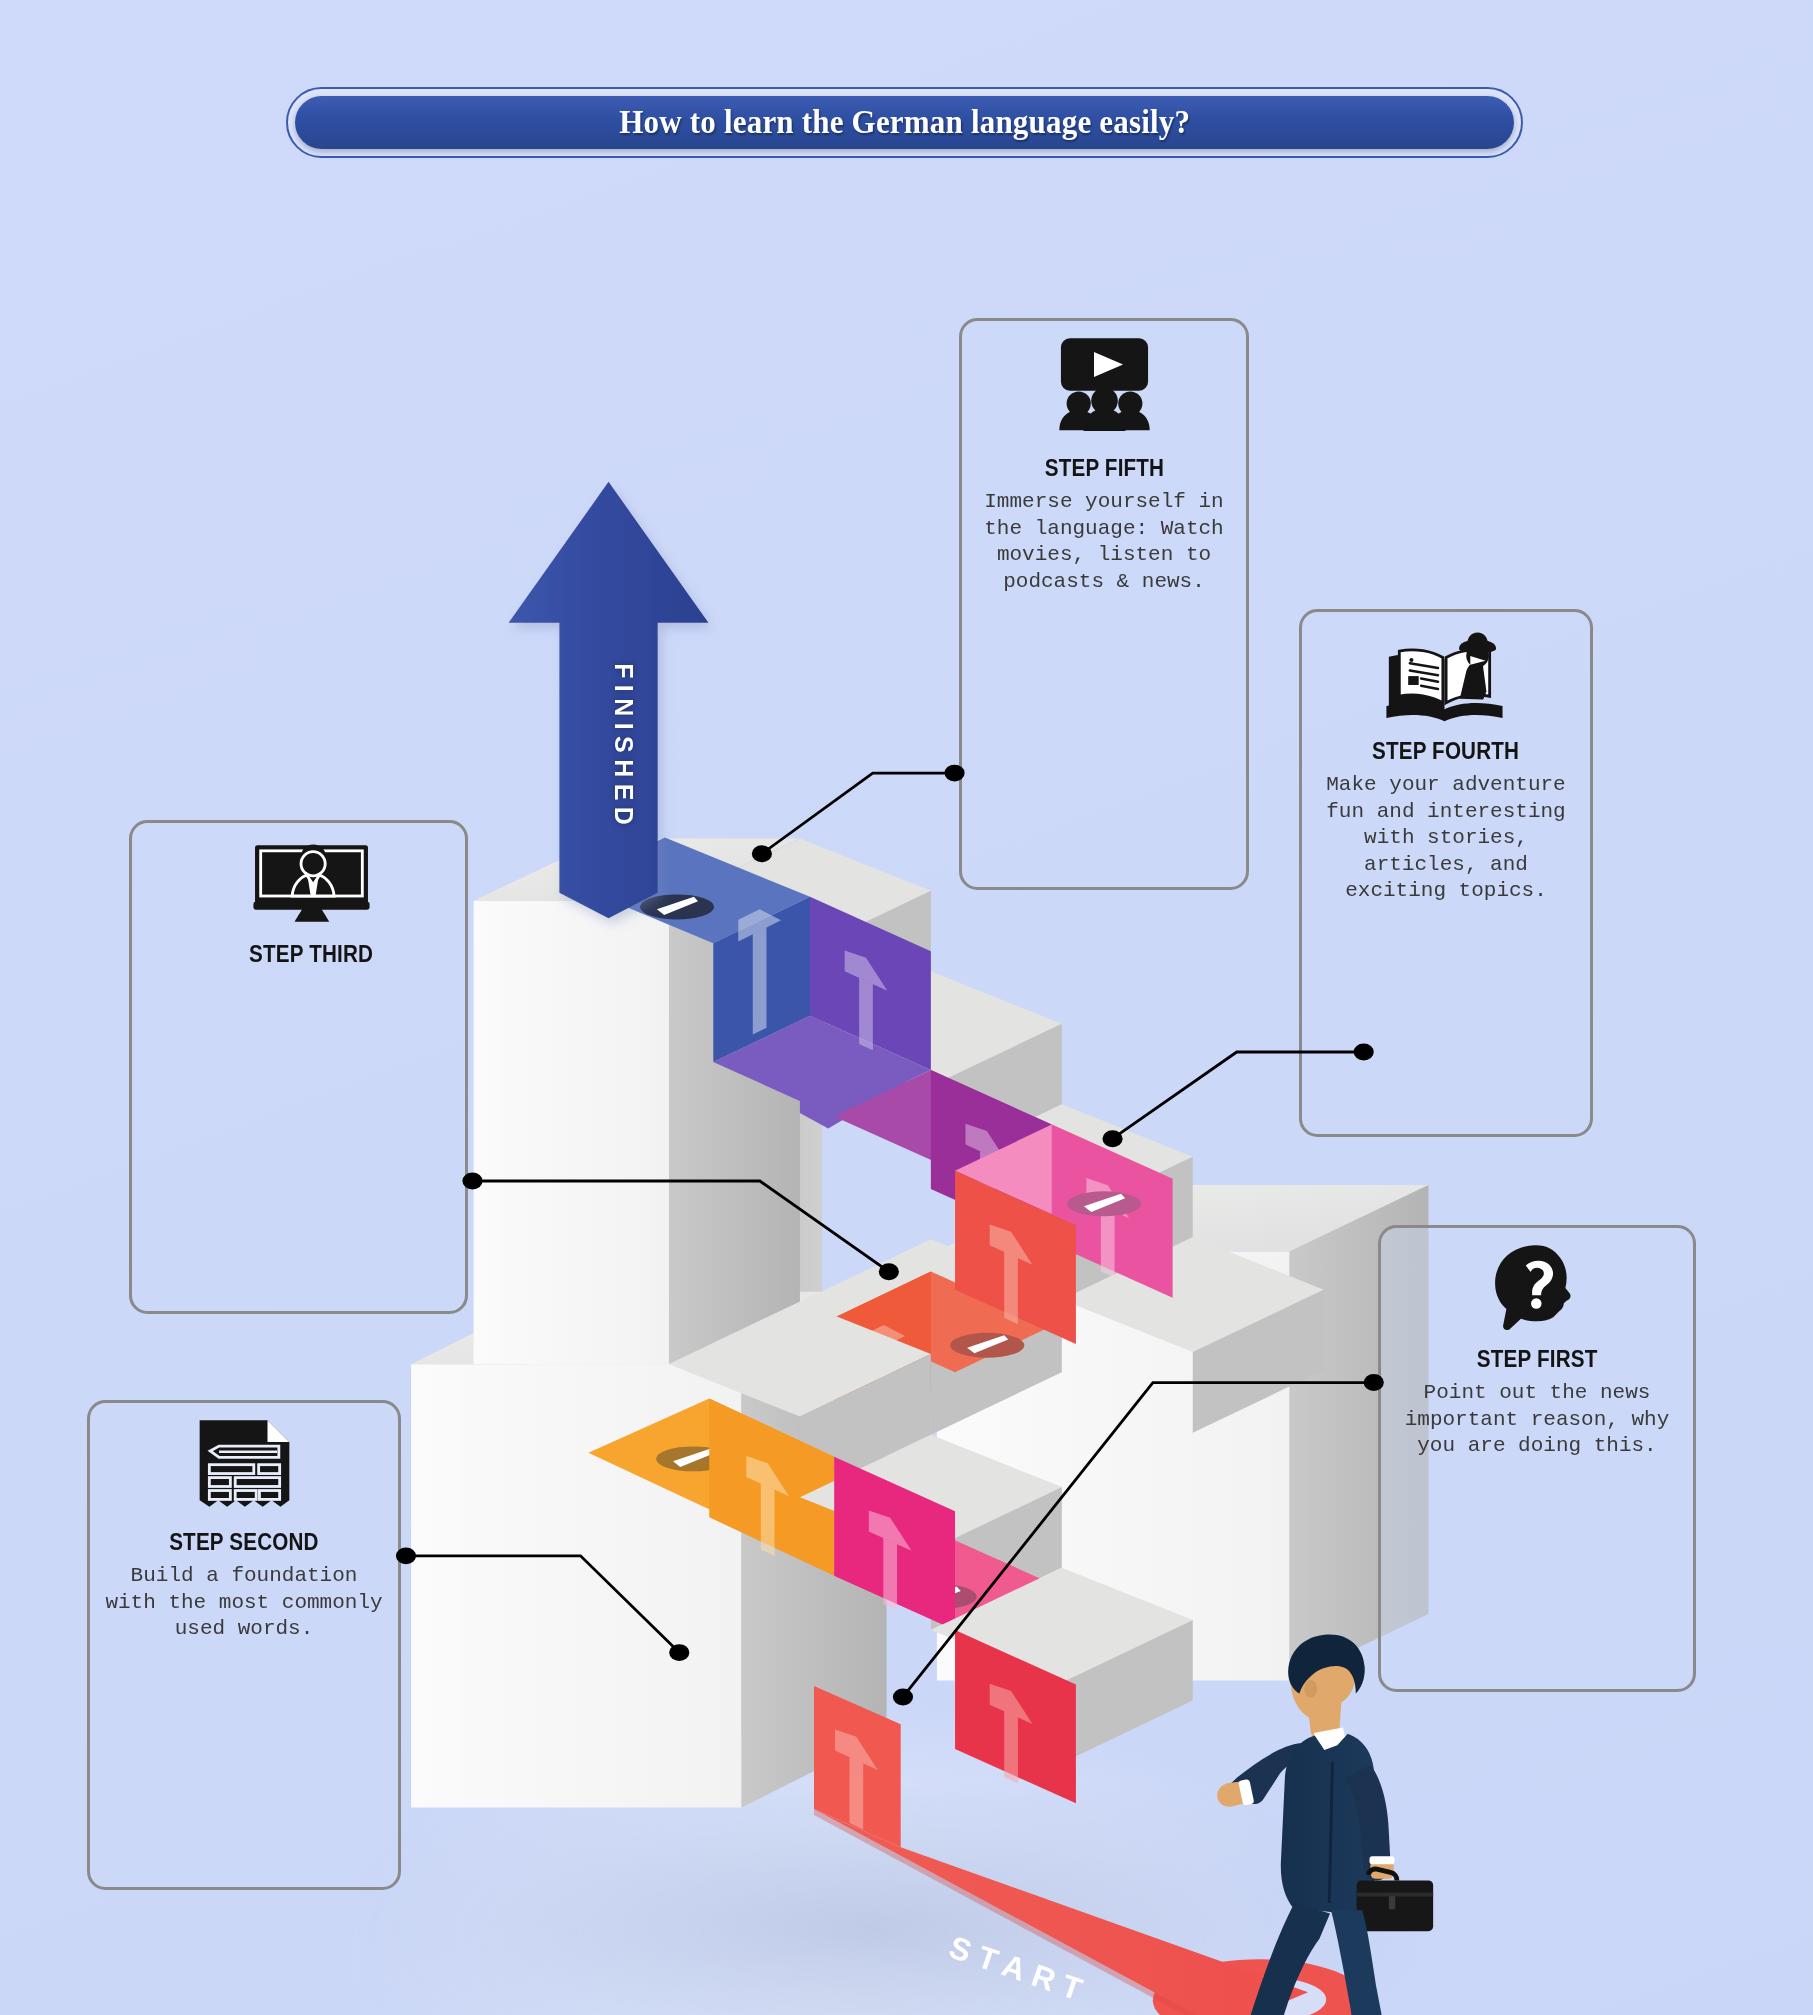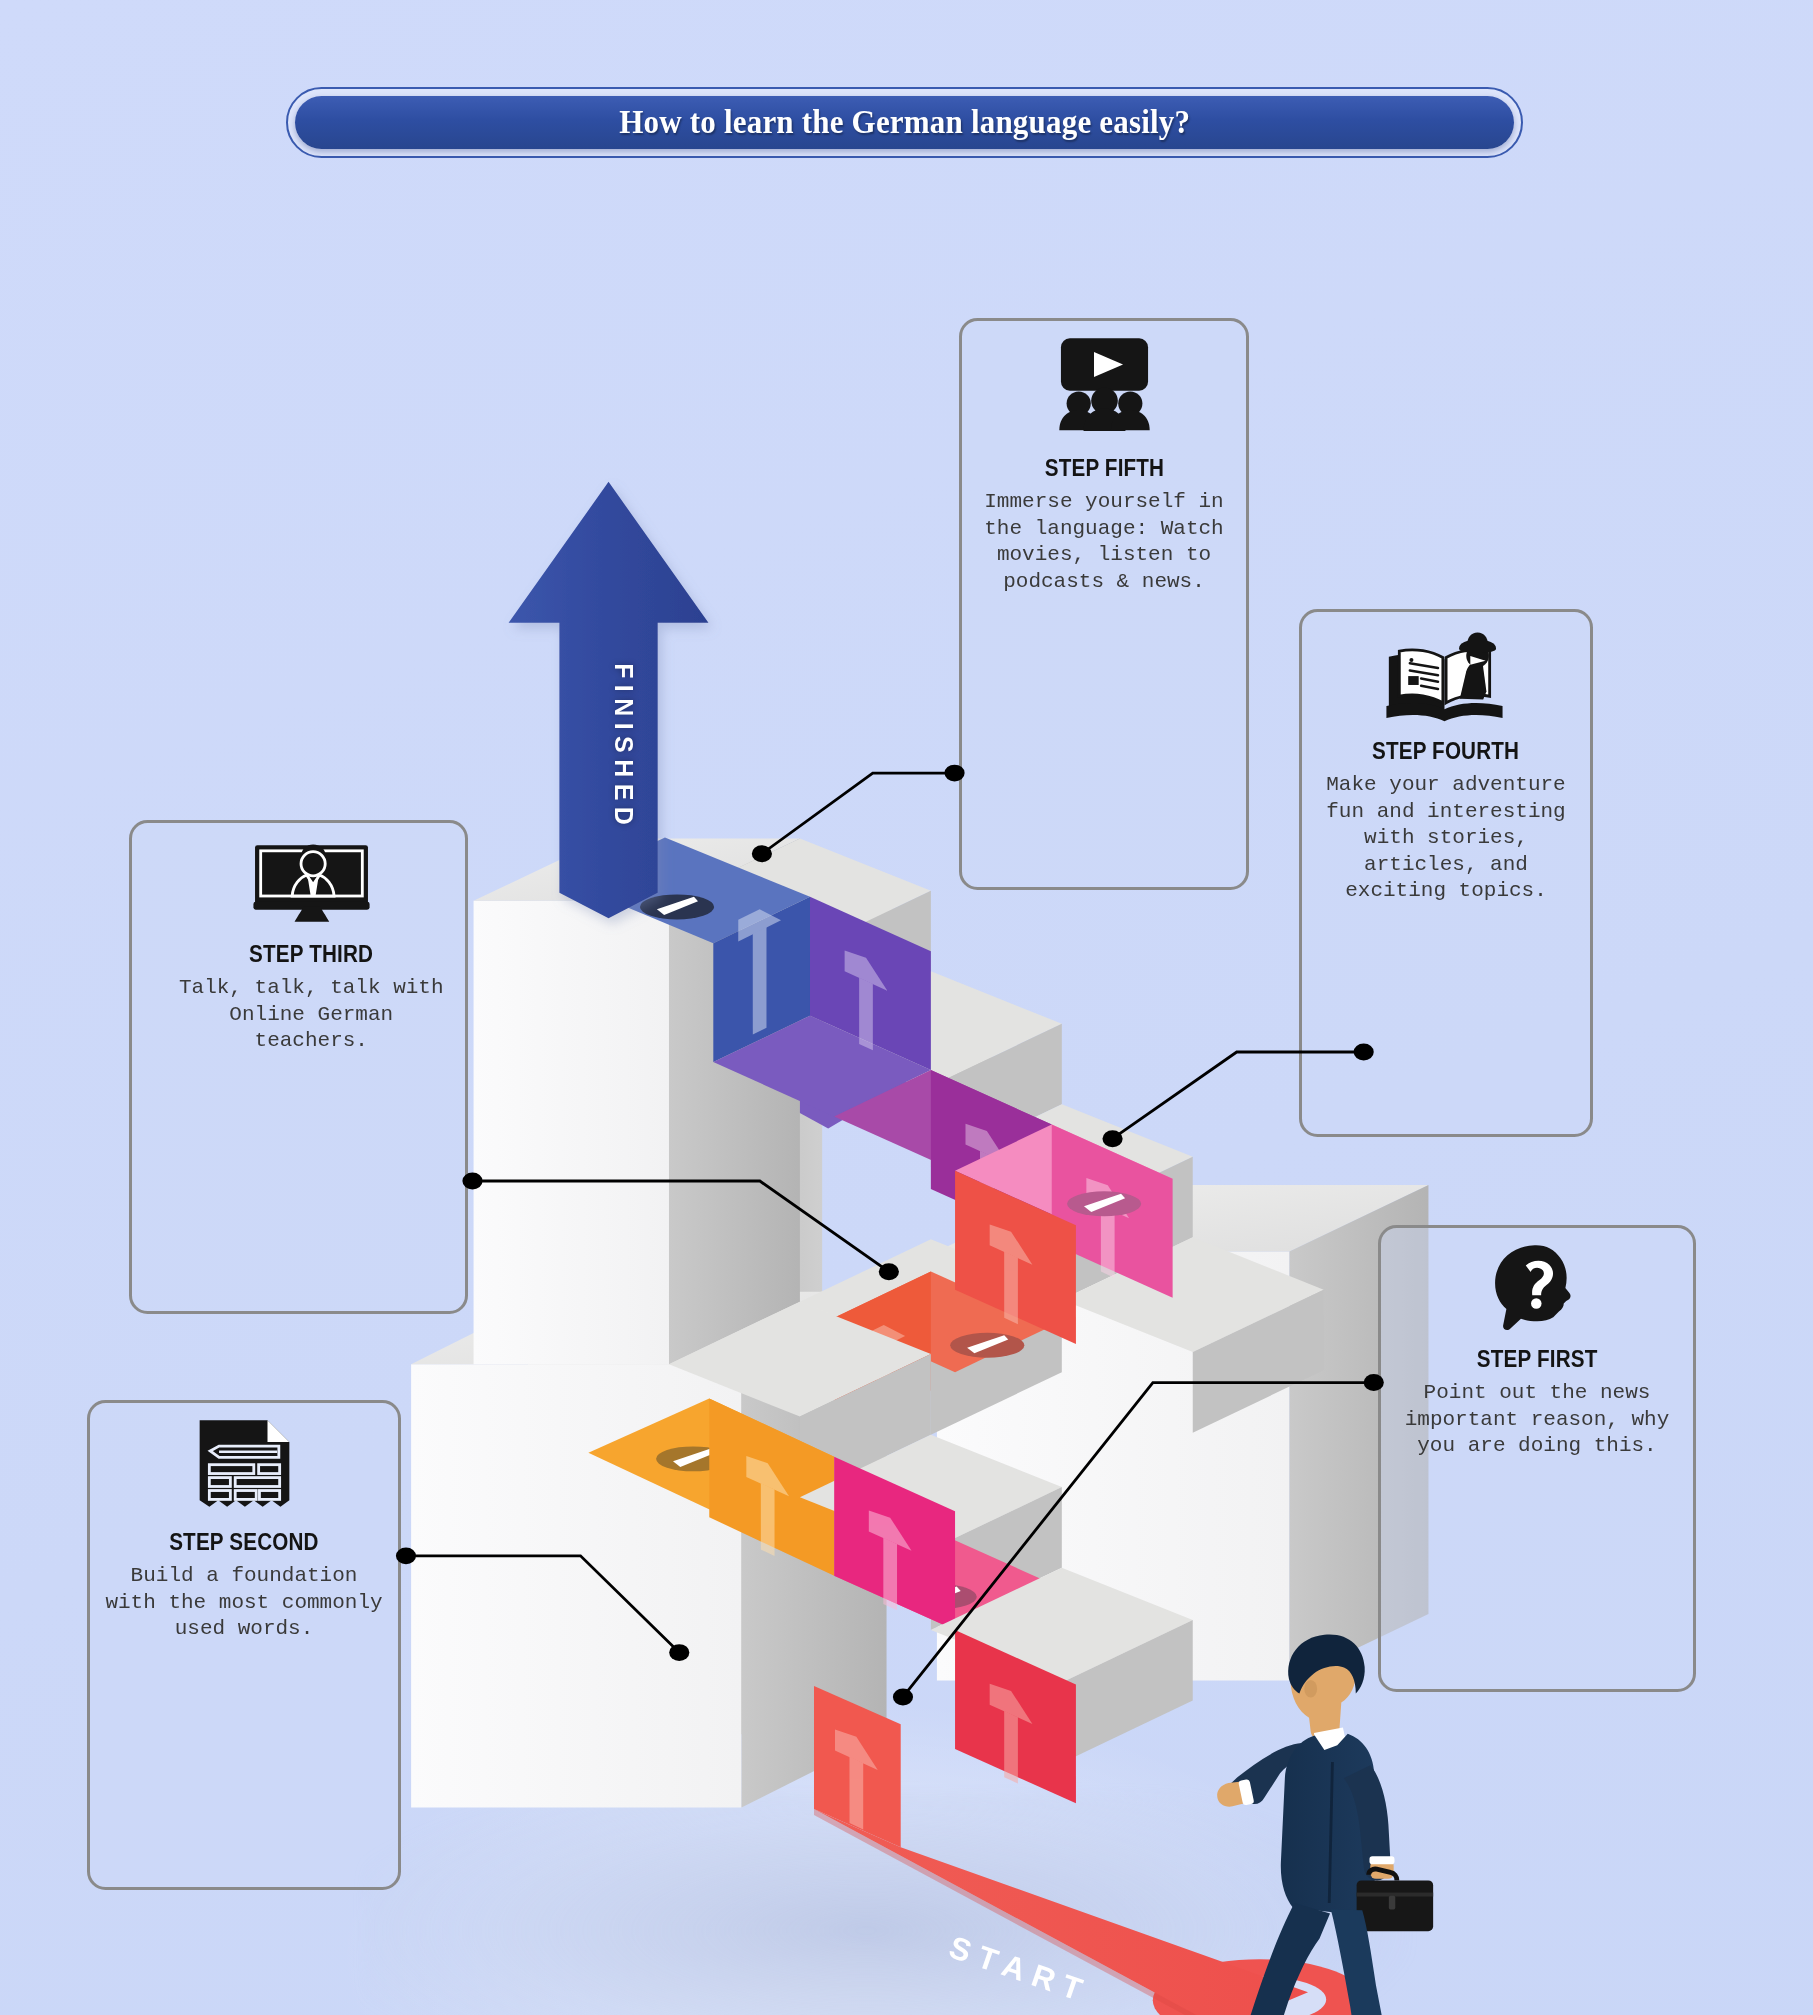--- a/index.html
+++ b/index.html
@@ -514,21 +514,20 @@
       <path d="M108,210 C118,192 126,182 130,172 L172,172 C176,182 184,192 194,210 Z" fill="#151515"></path>
 
       <path d="M124,48 C124,30 138,18 154,18 C172,18 186,30 186,50 C186,56 184,60 182,64
                C180,50 170,42 154,42 C140,42 128,50 126,62 C124,58 124,52 124,48 Z" fill="#151515"></path>
       <circle cx="154" cy="66" r="30" fill="#151515" stroke="#ffffff" stroke-width="7"></circle>
       <path d="M102,146 C104,118 122,100 138,94 L154,118 L170,94 C186,100 204,118 206,146 Z" fill="#151515" stroke="#ffffff" stroke-width="7"></path>
       <path d="M140,96 L154,114 L168,96 L160,146 L148,146 Z" fill="#ffffff"></path>
     </svg>
   </div>
   <div class="card-title">STEP THIRD</div>
-  <div class="card-body">Talk, talk, talk with Online German teachers.</div>
 </div>
 
 <div class="card" id="card-second">
   <div class="card-icon">
     <svg width="101" height="101" viewBox="0 0 250 250">
       <path d="M14,8 L182,8 L236,62 L236,206
                L214,222 L192,206 L170,222 L148,206 L126,222 L104,206 L82,222 L60,206 L38,222 L14,206 Z" fill="#151515"></path>
       <path d="M182,8 L236,62 L182,62 Z" fill="#ffffff"></path>
 
       <path d="M40,84 L62,72 L210,72 L210,100 L62,100 Z" fill="#151515" stroke="#e8eefc" stroke-width="7"></path>

